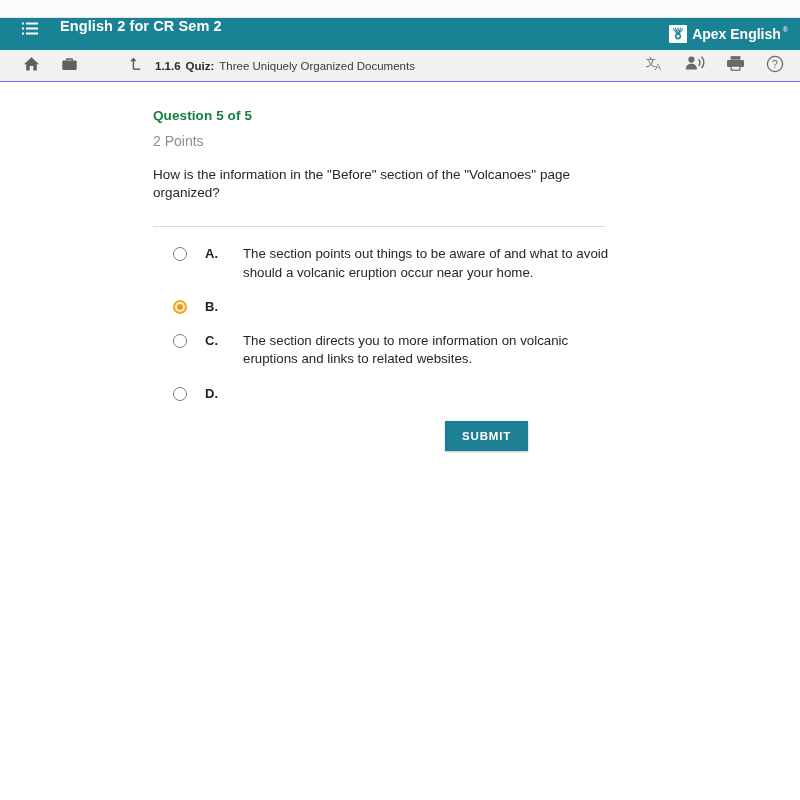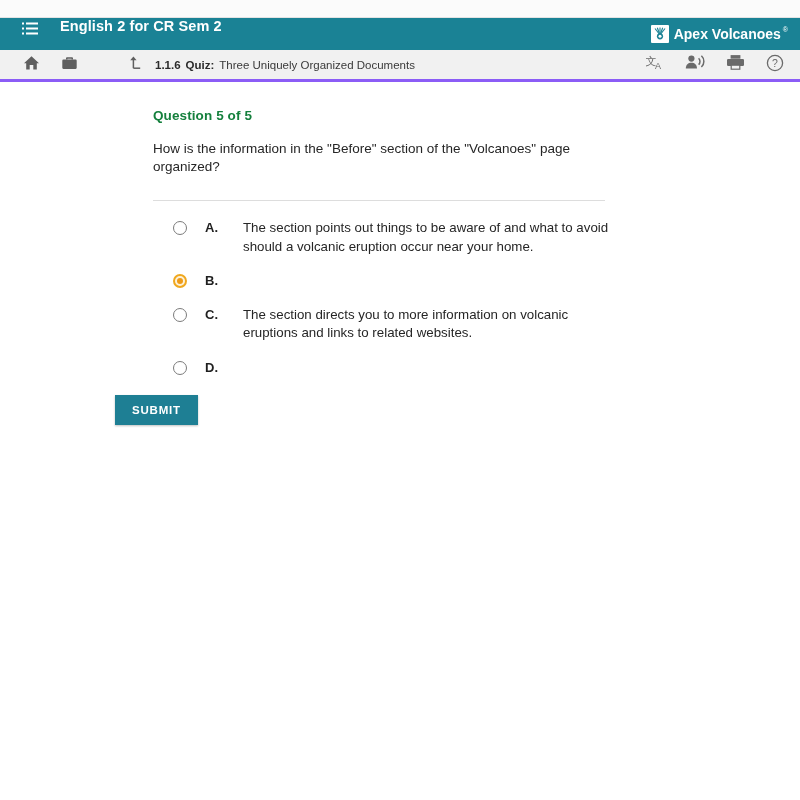--- a/index.html
+++ b/index.html
@@ -78,21 +78,21 @@
     font-size: 7px;
     align-self: flex-start;
     margin-top: 8px;
     margin-left: -3px;
   }
 
   
   .subbar {
     height: 32px;
     background: #f1f1f1;
-    border-bottom: 3px solid #8b5cf6;
+    border-bottom: 1px solid #8b5cf6;
     display: flex;
     align-items: center;
     position: relative;
     box-sizing: border-box;
   }
   .subbar-left {
     display: flex;
     align-items: center;
     gap: 16px;
     margin-left: 20px;
@@ -218,25 +218,25 @@
   .opt-text {
     font-size: 13.3px;
     color: #262626;
     margin-left: 21px;
     width: 370px;
     line-height: 1.38;
   }
 
   
   .submit-row {
-    padding-left: 115px;
+    padding-left: 76px;
     margin-top: 18px;
     width: 452px;
     display: flex;
-    justify-content: flex-start;
+    justify-content: flex-end;
     box-sizing: content-box;
   }
   .submit-btn {
     background: #1e7f94;
     color: #ffffff;
     font-size: 11.5px;
     font-weight: bold;
     letter-spacing: 0.8px;
     border: none;
     padding: 9px 17px;
@@ -274,21 +274,21 @@
           <line x1="7" y1="8" x2="2" y2="1.5"></line>
           <line x1="7" y1="8" x2="4.3" y2="0.8"></line>
           <line x1="7" y1="8" x2="7" y2="0.5"></line>
           <line x1="7" y1="8" x2="9.7" y2="0.8"></line>
           <line x1="7" y1="8" x2="12" y2="1.5"></line>
         </g>
         <circle cx="7" cy="9.3" r="3.1" fill="#1a8295"></circle>
         <circle cx="7" cy="9.3" r="1.5" fill="#ffffff"></circle>
       </svg>
     </span>
-    <span class="brand-text">Apex Volcanoes</span>
+    <span class="brand-text">Apex English</span>
     <span class="brand-tm">®</span>
   </div>
 </div>
 
 <div class="subbar">
 
   <div class="subbar-left">
     <span class="ic-btn">
       <span>
         <svg width="17" height="16" viewBox="0 0 17 16" aria-hidden="true">
@@ -356,20 +356,21 @@
           <circle cx="9" cy="9" r="7.6" stroke="#6a6a6a" stroke-width="1.3" fill="none"></circle>
           <text x="9" y="13" text-anchor="middle" font-family="Liberation Sans, sans-serif" font-size="10.5" fill="#6a6a6a">?</text>
         </svg>
       </span>
     </span>
   </div>
 </div>
 
 <div class="content">
   <div class="q-head">Question 5 of 5</div>
+  <div class="q-points">2 Points</div>
   <div class="q-text">How is the information in the "Before" section of the "Volcanoes" page organized?</div>
   <div class="divider"></div>
 
   <div class="options" id="options-list">
       <div class="option">
         <span class="radio"></span>
         <span class="opt-letter">A.</span>
         <span class="opt-text">The section points out things to be aware of and what to avoid should a volcanic eruption occur near your home.</span>
       </div>
       <div class="option selected">

